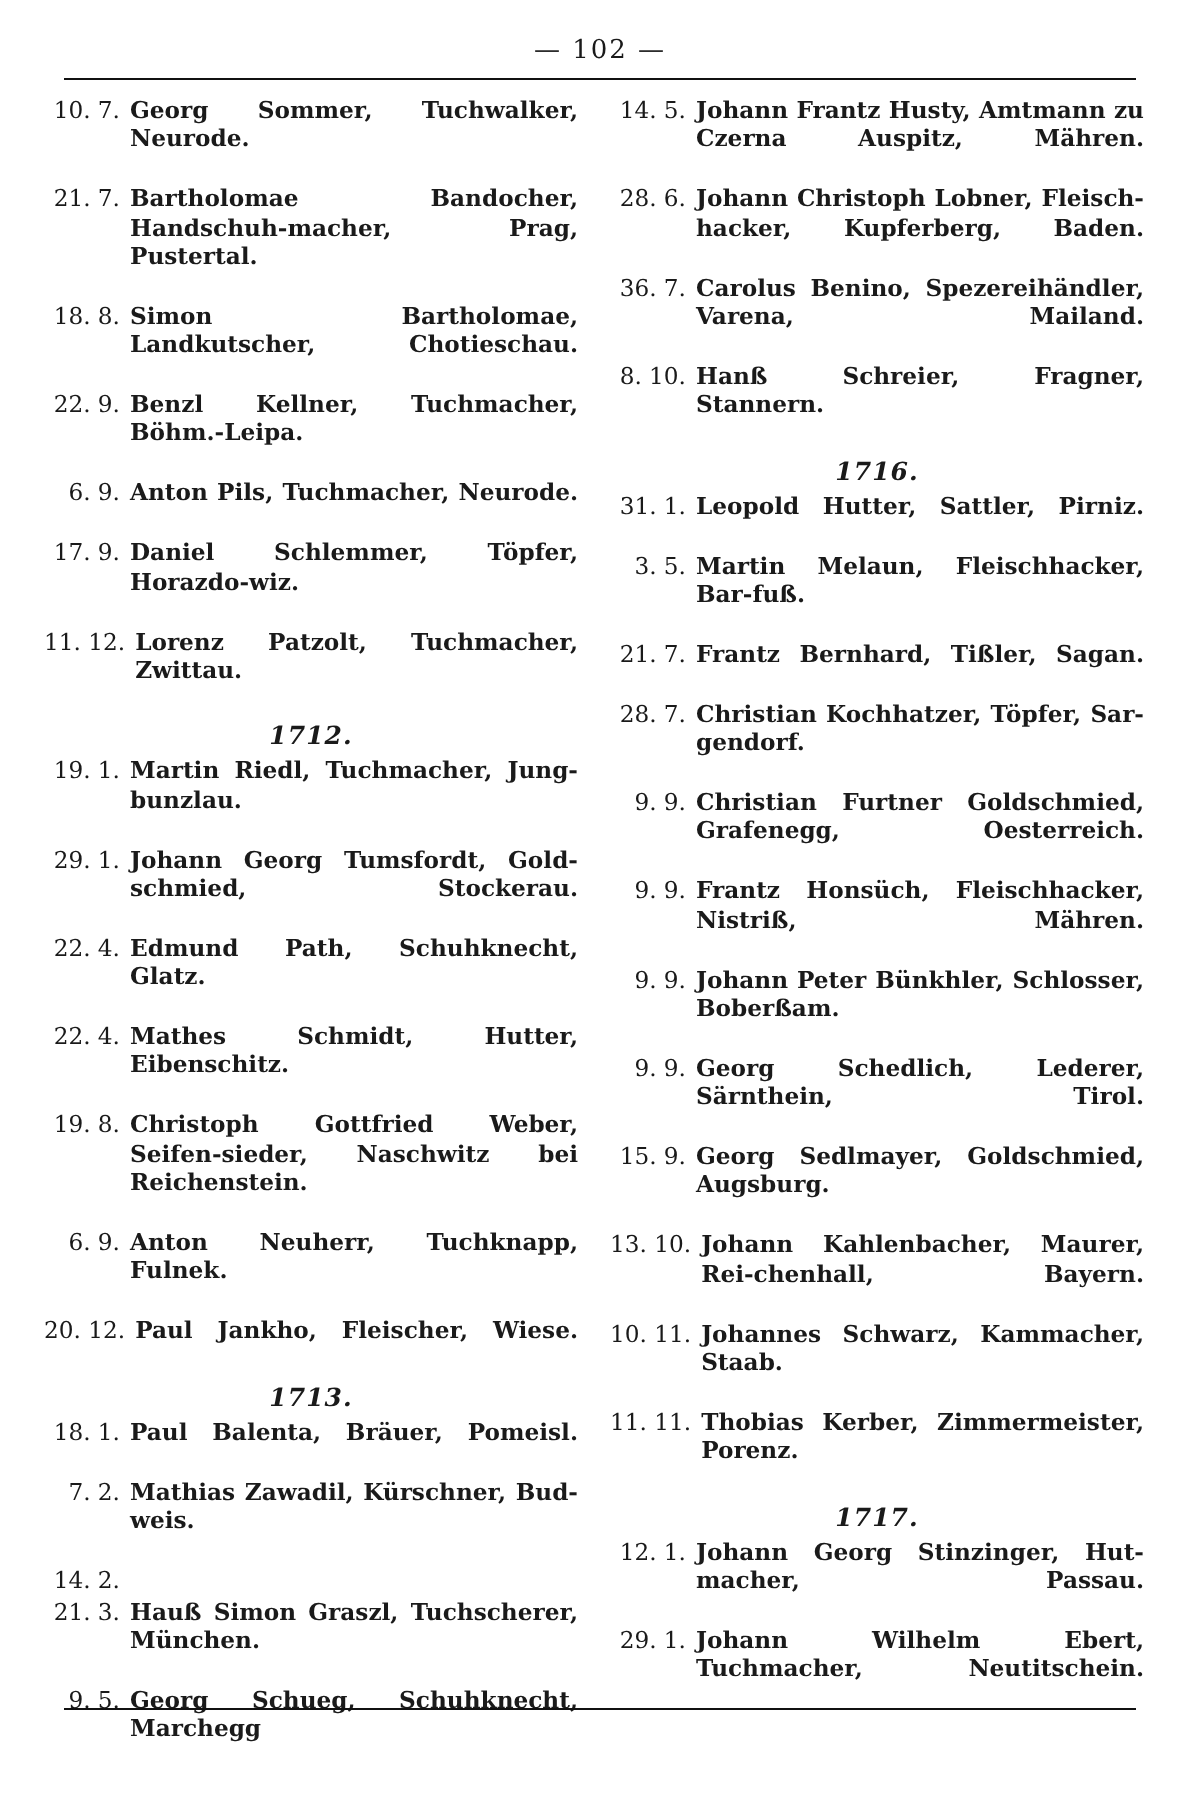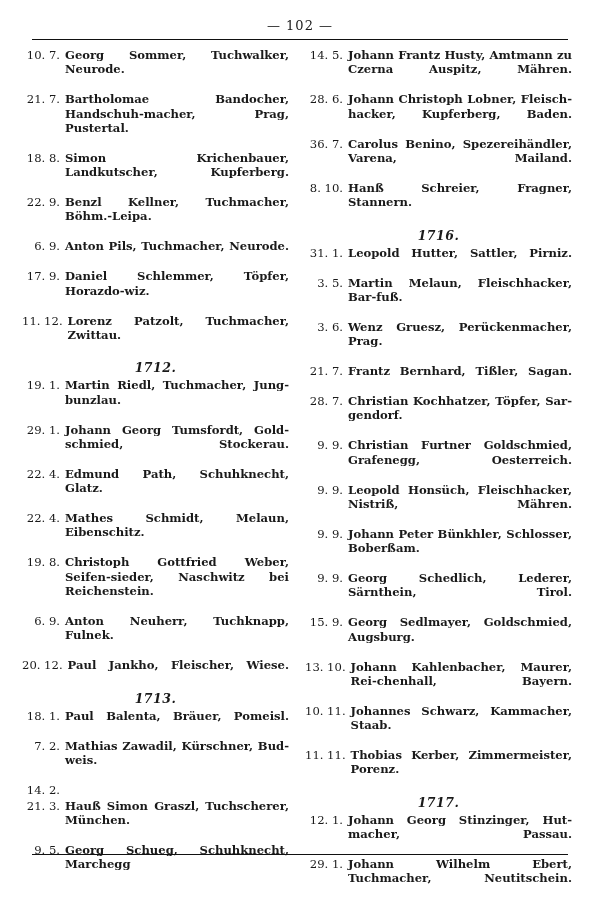--- a/index.html
+++ b/index.html
@@ -101,21 +101,21 @@
       <div class="entry">
           <span class="num">10. 7.</span>
           <span class="txt">Georg Sommer, Tuchwalker, Neurode.</span>
         </div>
       <div class="entry">
           <span class="num">21. 7.</span>
           <span class="txt">Bartholomae Bandocher, Handschuh-macher, Prag, Pustertal.</span>
         </div>
       <div class="entry">
           <span class="num">18. 8.</span>
-          <span class="txt">Simon Krichenbauer, Landkutscher, Kupferberg.</span>
+          <span class="txt">Simon Bartholomae, Landkutscher, Chotieschau.</span>
         </div>
       <div class="entry">
           <span class="num">22. 9.</span>
           <span class="txt">Benzl Kellner, Tuchmacher, Böhm.-Leipa.</span>
         </div>
       <div class="entry">
           <span class="num">6. 9.</span>
           <span class="txt">Anton Pils, Tuchmacher, Neurode.</span>
         </div>
       <div class="entry">
@@ -136,21 +136,21 @@
       <div class="entry">
           <span class="num">29. 1.</span>
           <span class="txt">Johann Georg Tumsfordt, Gold-schmied, Stockerau.</span>
         </div>
       <div class="entry">
           <span class="num">22. 4.</span>
           <span class="txt">Edmund Path, Schuhknecht, Glatz.</span>
         </div>
       <div class="entry">
           <span class="num">22. 4.</span>
-          <span class="txt">Mathes Schmidt, Melaun, Eibenschitz.</span>
+          <span class="txt">Mathes Schmidt, Hutter, Eibenschitz.</span>
         </div>
       <div class="entry">
           <span class="num">19. 8.</span>
           <span class="txt">Christoph Gottfried Weber, Seifen-sieder, Naschwitz bei Reichenstein.</span>
         </div>
       <div class="entry">
           <span class="num">6. 9.</span>
           <span class="txt">Anton Neuherr, Tuchknapp, Fulnek.</span>
         </div>
       <div class="entry">
@@ -205,38 +205,34 @@
 
       <div class="entry">
           <span class="num">31. 1.</span>
           <span class="txt">Leopold Hutter, Sattler, Pirniz.</span>
         </div>
       <div class="entry">
           <span class="num">3. 5.</span>
           <span class="txt">Martin Melaun, Fleischhacker, Bar-fuß.</span>
         </div>
       <div class="entry">
-          <span class="num">3. 6.</span>
-          <span class="txt">Wenz Gruesz, Perückenmacher, Prag.</span>
-        </div>
-      <div class="entry">
           <span class="num">21. 7.</span>
           <span class="txt">Frantz Bernhard, Tißler, Sagan.</span>
         </div>
       <div class="entry">
           <span class="num">28. 7.</span>
           <span class="txt">Christian Kochhatzer, Töpfer, Sar-gendorf.</span>
         </div>
       <div class="entry">
           <span class="num">9. 9.</span>
           <span class="txt">Christian Furtner Goldschmied, Grafenegg, Oesterreich.</span>
         </div>
       <div class="entry">
           <span class="num">9. 9.</span>
-          <span class="txt">Leopold Honsüch, Fleischhacker, Nistriß, Mähren.</span>
+          <span class="txt">Frantz Honsüch, Fleischhacker, Nistriß, Mähren.</span>
         </div>
       <div class="entry">
           <span class="num">9. 9.</span>
           <span class="txt">Johann Peter Bünkhler, Schlosser, Boberßam.</span>
         </div>
       <div class="entry">
           <span class="num">9. 9.</span>
           <span class="txt">Georg Schedlich, Lederer, Särnthein, Tirol.</span>
         </div>
       <div class="entry">

